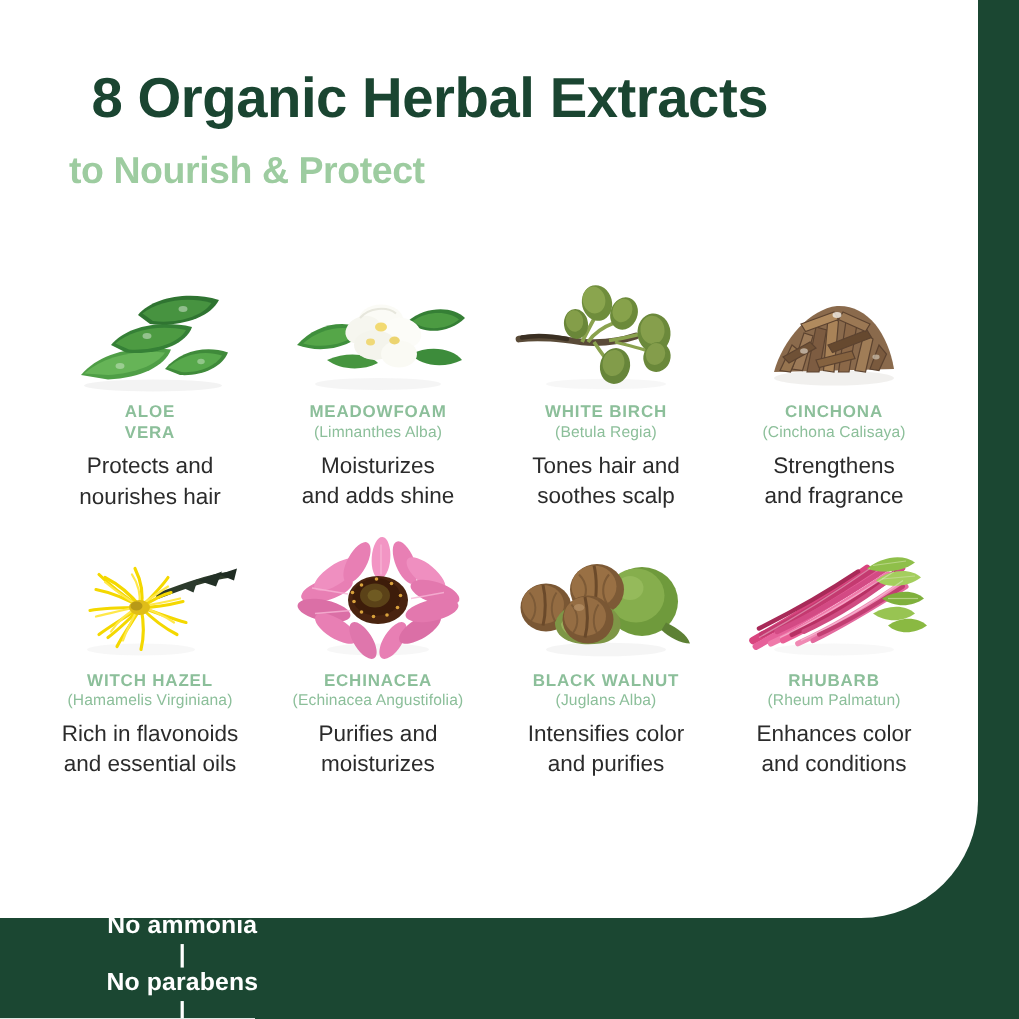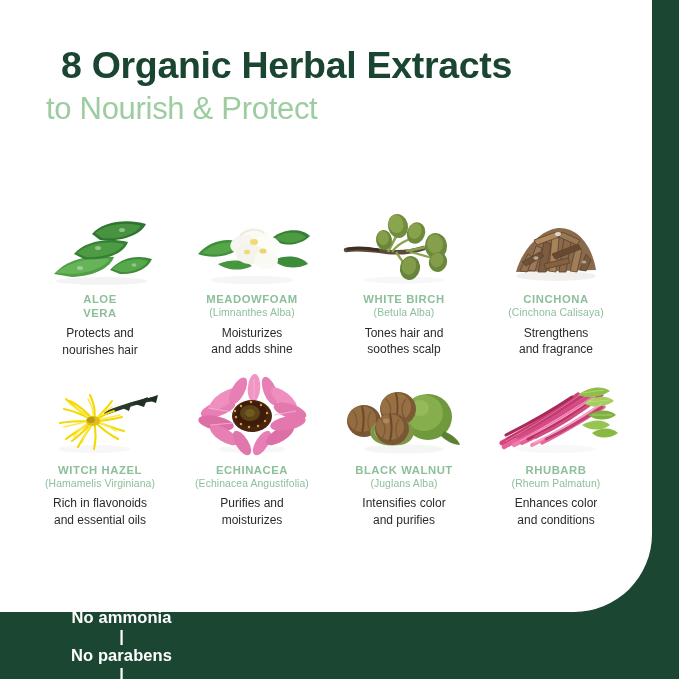--- a/index.html
+++ b/index.html
@@ -82,34 +82,34 @@
   .title-main {
     font-size: 37.5px;
     font-weight: bold;
     color: #1a4531;
     letter-spacing: -0.3px;
     line-height: 1.16;
     white-space: nowrap;
     margin-left: 15px;
   }
   .title-sub {
-    font-size: 31px;
-    font-weight: normal;
+    font-size: 25px;
+    font-weight: bold;
     color: #9dcca0;
     letter-spacing: -0.3px;
     line-height: 1.16;
-    margin-top: 3px;
+    margin-top: 12px;
     white-space: nowrap;
   }
 
   
   .grid {
     position: absolute;
     left: 24px;
-    top: 200px;
+    top: 176px;
     width: 608px;
   }
   .grid-row {
     display: flex;
     width: 100%;
   }
   .grid-row.row-2 { margin-top: 12px; }
 
   .herb {
     width: 152px;
@@ -138,21 +138,21 @@
   }
   .herb-latin {
     font-size: 10.4px;
     color: #8cbf9a;
     letter-spacing: 0.1px;
     line-height: 1.3;
     text-align: right;
   }
   .herb-desc {
     margin-top: 5px;
-    font-size: 12px;
+    font-size: 15px;
     color: #2b2b2b;
     line-height: 1.38;
   }
 
   
   .footer {
     position: absolute;
     left: 0;
     bottom: 0;
     width: 679px;
@@ -283,21 +283,21 @@
               <ellipse cx="69" cy="64" rx="7.2" ry="8.8" fill="#829c4a" transform="rotate(12 69 64)"></ellipse>
               <ellipse cx="96" cy="44" rx="11" ry="13" fill="#6b893b" transform="rotate(-6 96 44)"></ellipse>
               <ellipse cx="95" cy="42" rx="8" ry="9.5" fill="#869f4c" transform="rotate(-6 95 42)"></ellipse>
               <ellipse cx="98" cy="60" rx="9" ry="10" fill="#6a883a" transform="rotate(18 98 60)"></ellipse>
               <ellipse cx="97" cy="58" rx="6.4" ry="7.4" fill="#849d4b" transform="rotate(18 97 58)"></ellipse>
             </svg>
           </div>
           <div class="herb-name">
             <span>WHITE BIRCH</span>
           </div>
-          <div class="herb-latin">(Betula Alba)</div>
+          <div class="herb-latin">(Betula Regia)</div>
           <div class="herb-desc">
             <span>Tones hair and</span><br>
             <span>soothes scalp</span>
           </div>
         </div>
 
         <div class="herb">
           <div class="herb-art">
             <svg width="128" height="84" viewBox="0 0 128 84">
               <ellipse cx="64" cy="74" rx="40" ry="5" fill="#e8e6e3" opacity="0.6"></ellipse>

